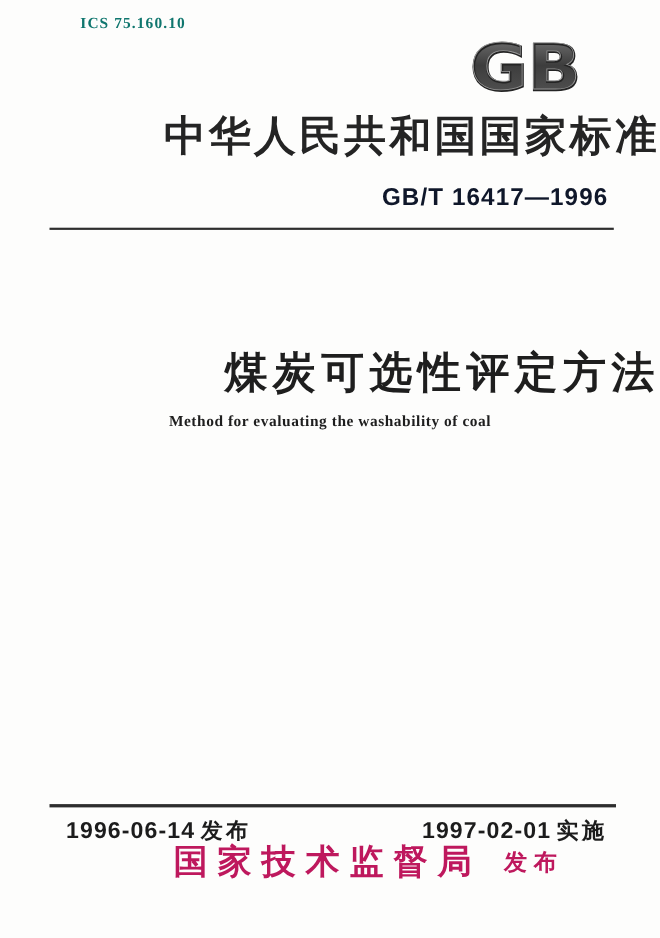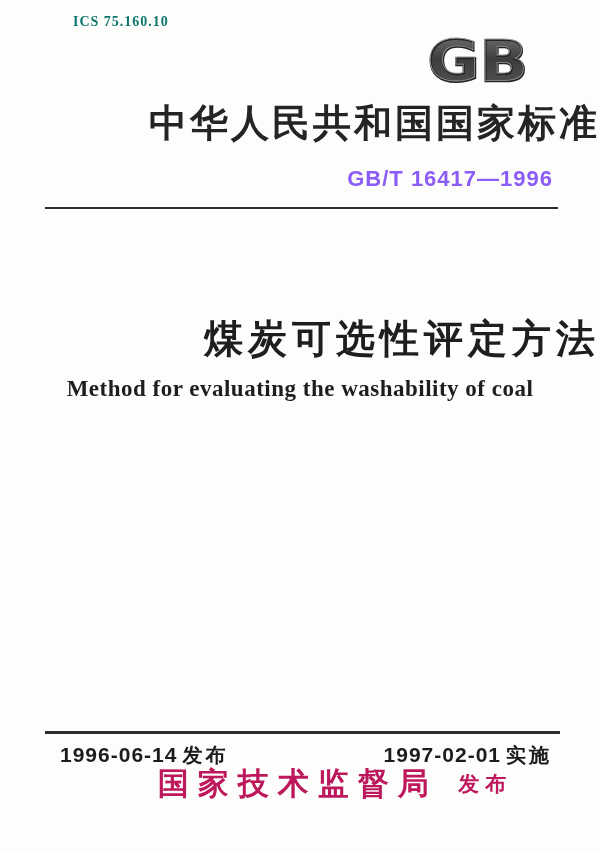--- a/index.html
+++ b/index.html
@@ -59,21 +59,21 @@
 
   
   .std-num {
     position: absolute;
     top: 166px;
     right: 47px;
     font-family: "Liberation Sans", "DejaVu Sans", sans-serif;
     font-weight: bold;
     font-size: 22px;
     letter-spacing: 1px;
-    color: #8b5cf6;
+    color: #0f172a;
   }
 
   .rule {
     position: absolute;
     border: none;
     margin: 0;
     background: #2e2e2e;
     height: 2px;
   }
   .top-rule   { top: 207px; left: 45px; right: 42px; }
@@ -95,21 +95,21 @@
   }
 
   .doc-subtitle {
     position: absolute;
     top: 376px;
     left: 0;
     width: 100%;
     text-align: center;
     font-family: "Liberation Serif", "DejaVu Serif", serif;
     font-weight: bold;
-    font-size: 23px;
+    font-size: 14px;
     letter-spacing: .5px;
     color: #1e1e1e;
   }
 
   
   .dates-row {
     position: absolute;
     top: 702px;
     left: 60px;
     right: 48px;

